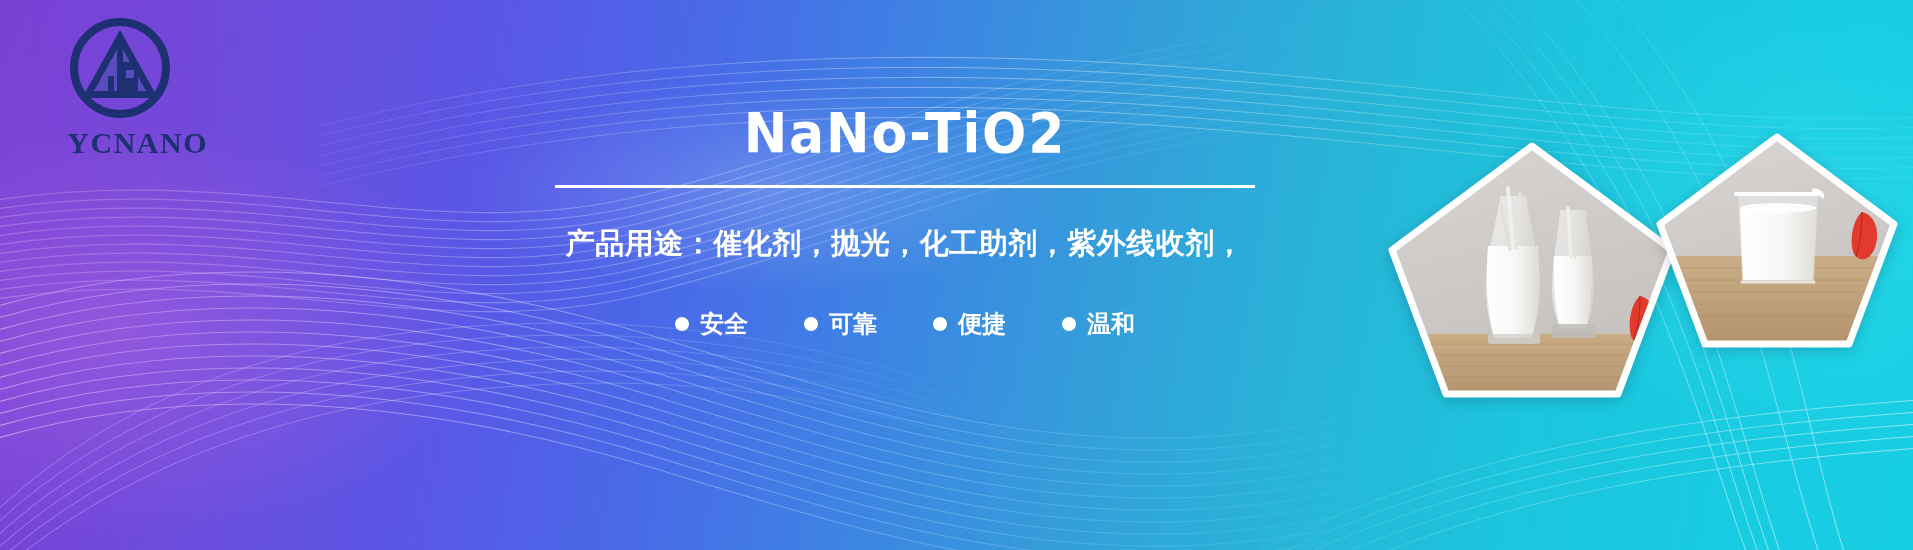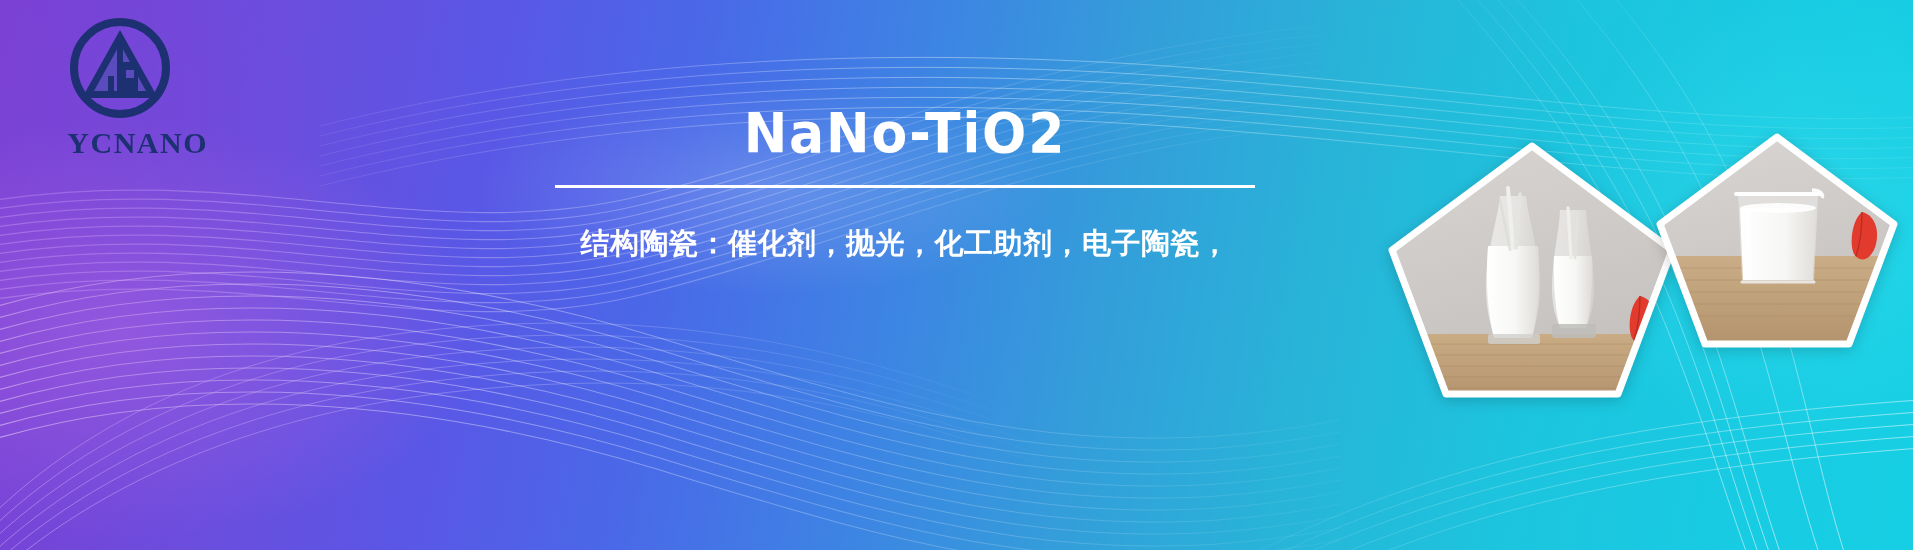--- a/index.html
+++ b/index.html
@@ -264,23 +264,41 @@
       <path d="M 48 62 L 54 62 L 54 77 L 48 77 Z" fill="#1d3172"></path>
     </svg>
     <div class="logo-word">YCNANO</div>
   </div>
 
   <div class="center-copy">
     <h1 class="title">NaNo-TiO2</h1>
     <hr class="title-rule">
 
     <p class="subtitle">
-      <span class="subtitle-line">结构陶瓷：催化剂，抛光，化工助剂，电子陶瓷，</span>
+      <span class="subtitle-line">产品用途：催化剂，抛光，化工助剂，紫外线收剂，</span>
     </p>
 
+    <div class="features">
+      <div class="feature">
+        <span class="feature-dot"></span>
+        <span>安全</span>
+      </div>
+      <div class="feature">
+        <span class="feature-dot"></span>
+        <span>可靠</span>
+      </div>
+      <div class="feature">
+        <span class="feature-dot"></span>
+        <span>便捷</span>
+      </div>
+      <div class="feature">
+        <span class="feature-dot"></span>
+        <span>温和</span>
+      </div>
+    </div>
   </div>
 
   <div class="photo photo-left">
     <svg width="300" height="265" viewBox="0 0 300 265" xmlns="http://www.w3.org/2000/svg">
       <defs>
         <clipPath id="pentaA">
           <path d="M 150 8 L 290 112 L 236 256 L 64 256 L 10 112 Z"></path>
         </clipPath>
         <linearGradient id="wallA" x1="0" y1="0" x2="0.3" y2="1">
           <stop offset="0%" stop-color="#d8d5d2"></stop>

